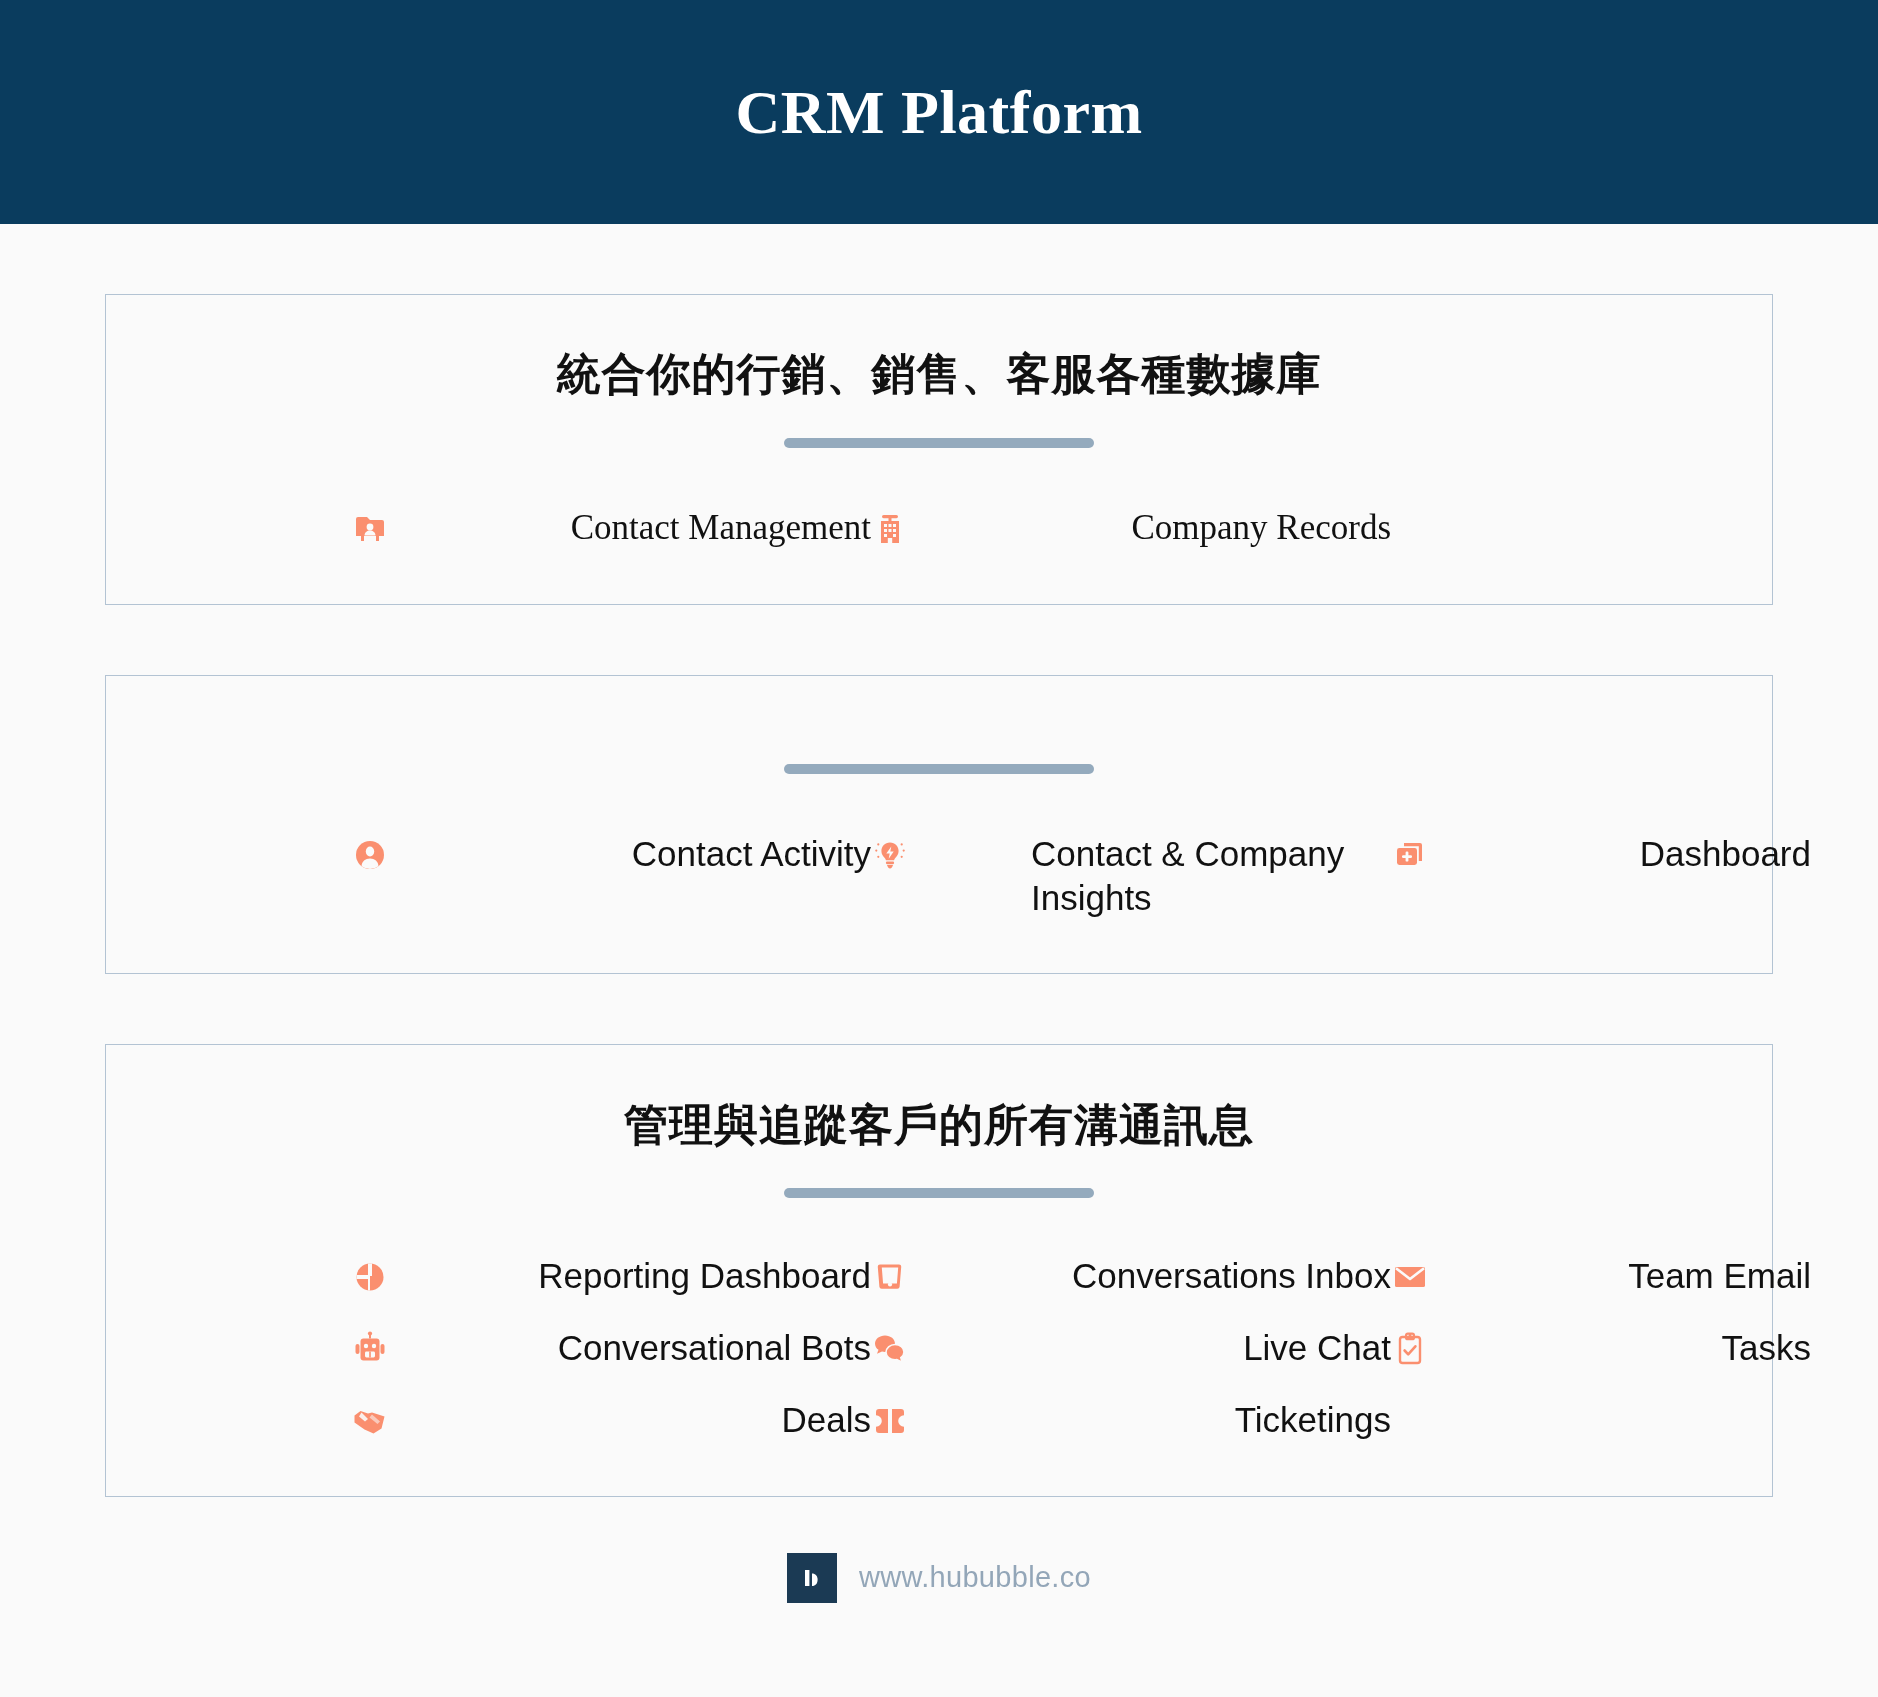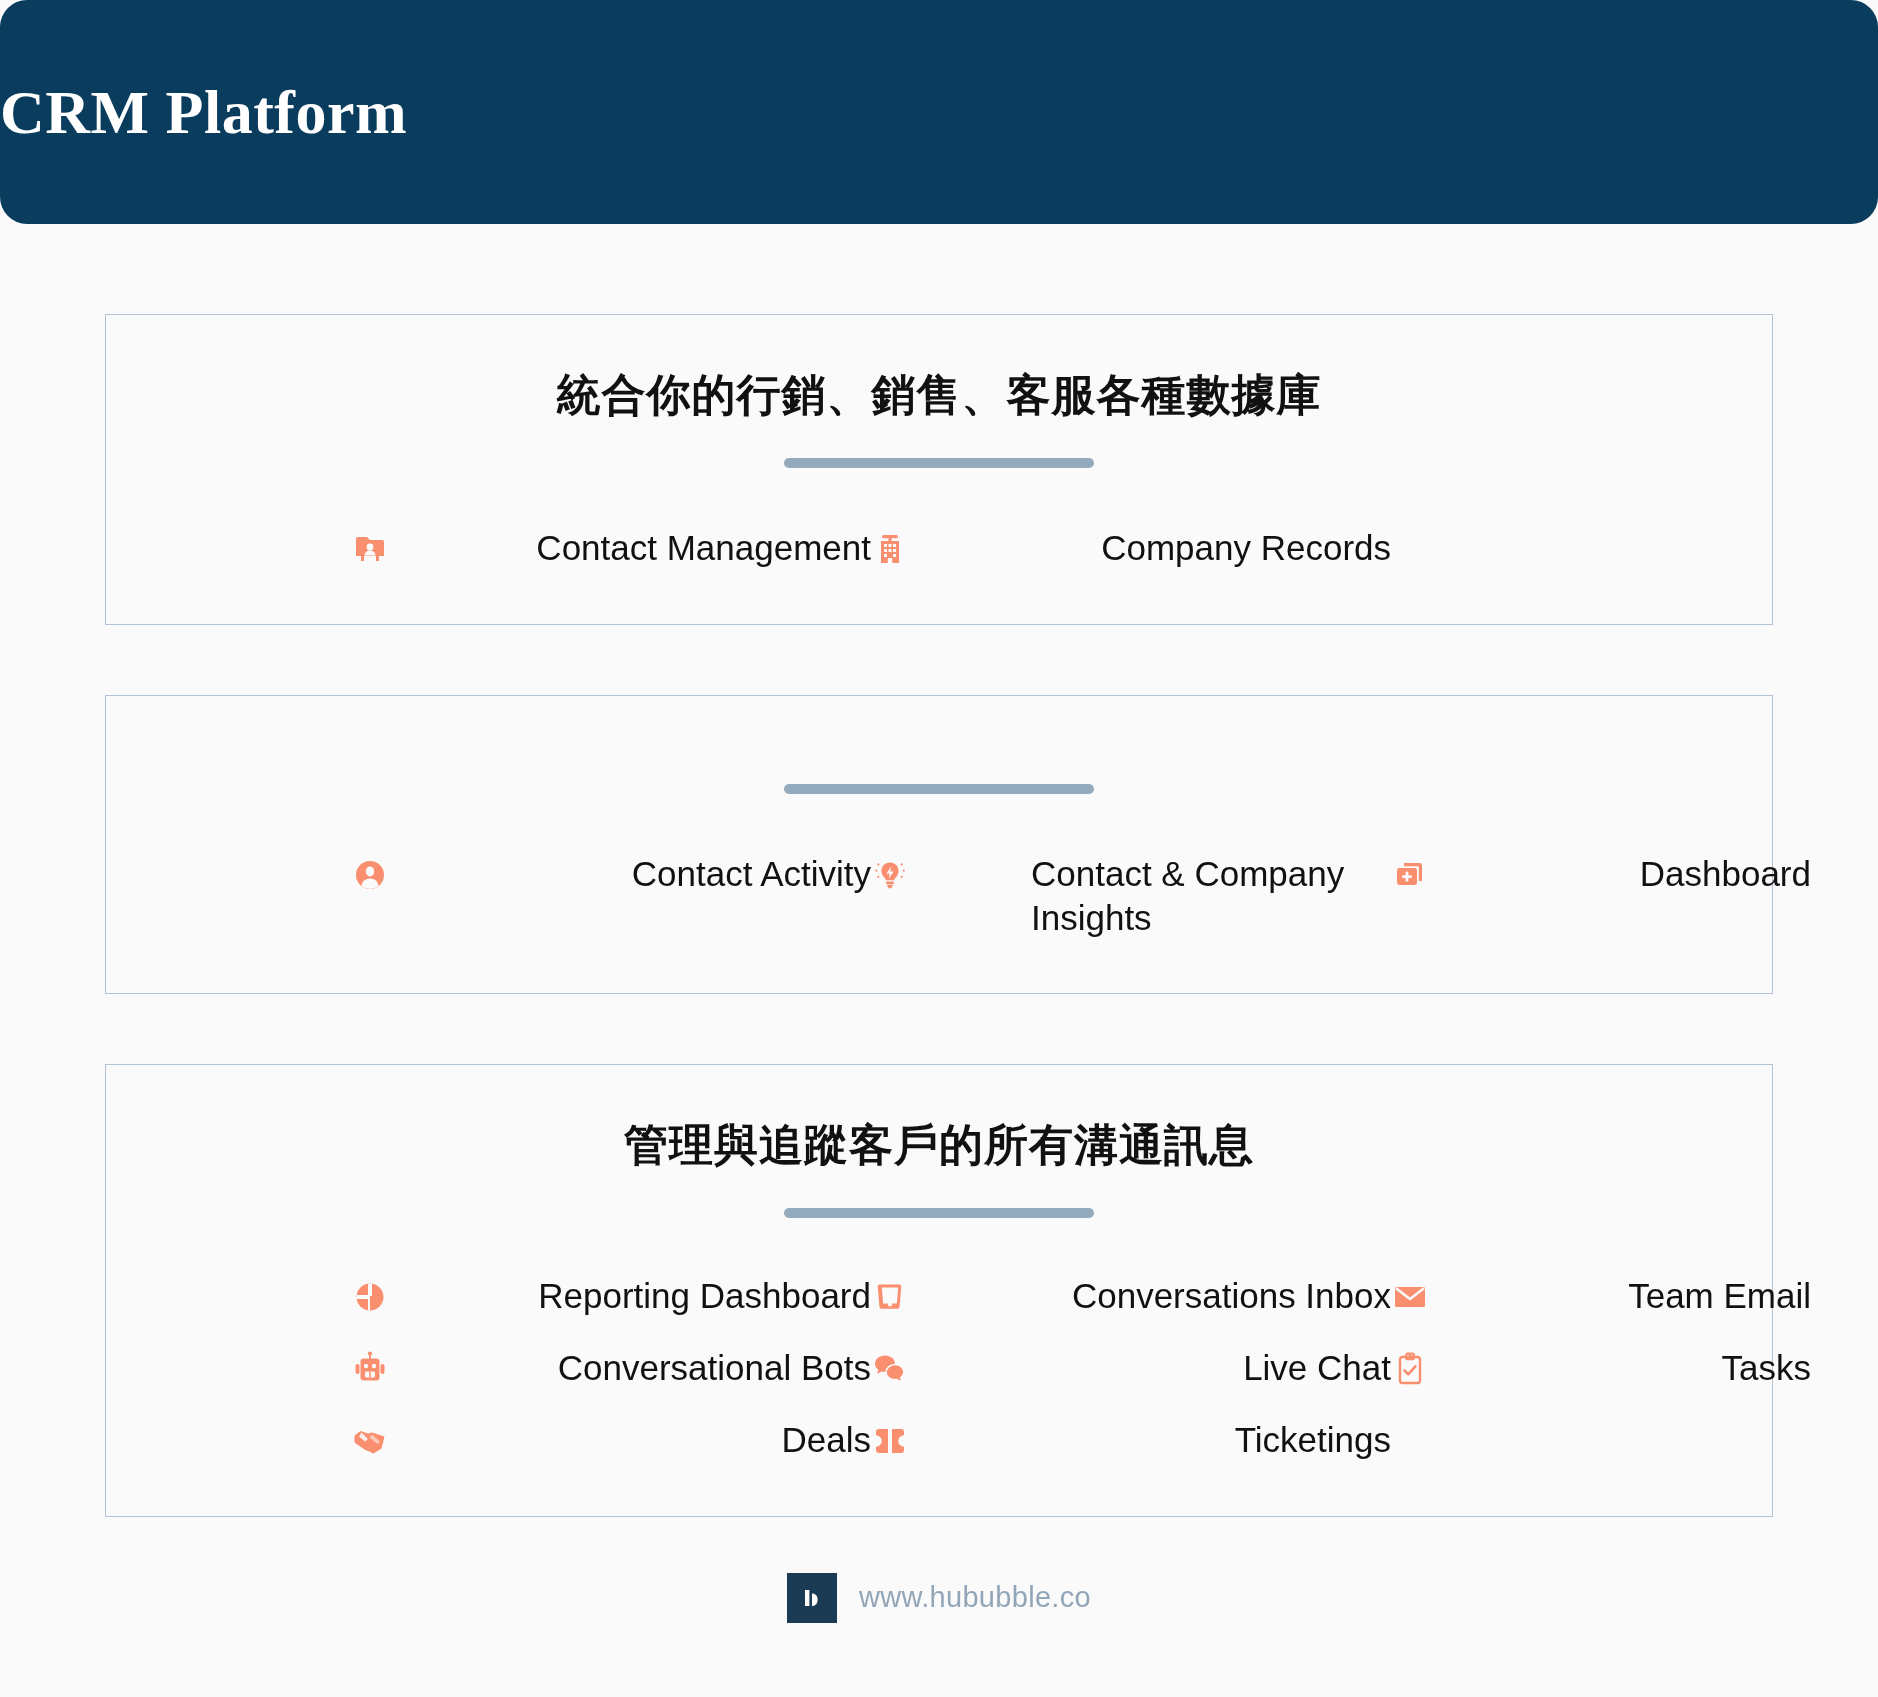--- a/index.html
+++ b/index.html
@@ -19,41 +19,41 @@
     overflow: hidden;
   }
 
   
   .header {
     width: 100%;
     height: 224px;
     background: #0a3c5e;
     display: flex;
     align-items: center;
-    border-radius: 27px;
+    justify-content: center;
   }
   .header-title {
     font-family: "Liberation Serif", "DejaVu Serif", serif;
     font-weight: bold;
     font-size: 62px;
     color: #ffffff;
     letter-spacing: 0.5px;
   }
 
   
   .cards {
     padding: 0 105px;
   }
   .card {
     border: 1.5px solid #b3c3d3;
     background: #fafafa;
     margin-top: 70px;
     padding: 52px 40px 46px 40px;
   }
-  .card:first-child { margin-top: 90px; }
+  .card:first-child { margin-top: 70px; font-family: Liberation Serif, serif; }
 
   .card-title {
     text-align: center;
     font-size: 44px;
     font-weight: bold;
     color: #111111;
     letter-spacing: 1px;
     line-height: 1.25;
   }
   .divider {

